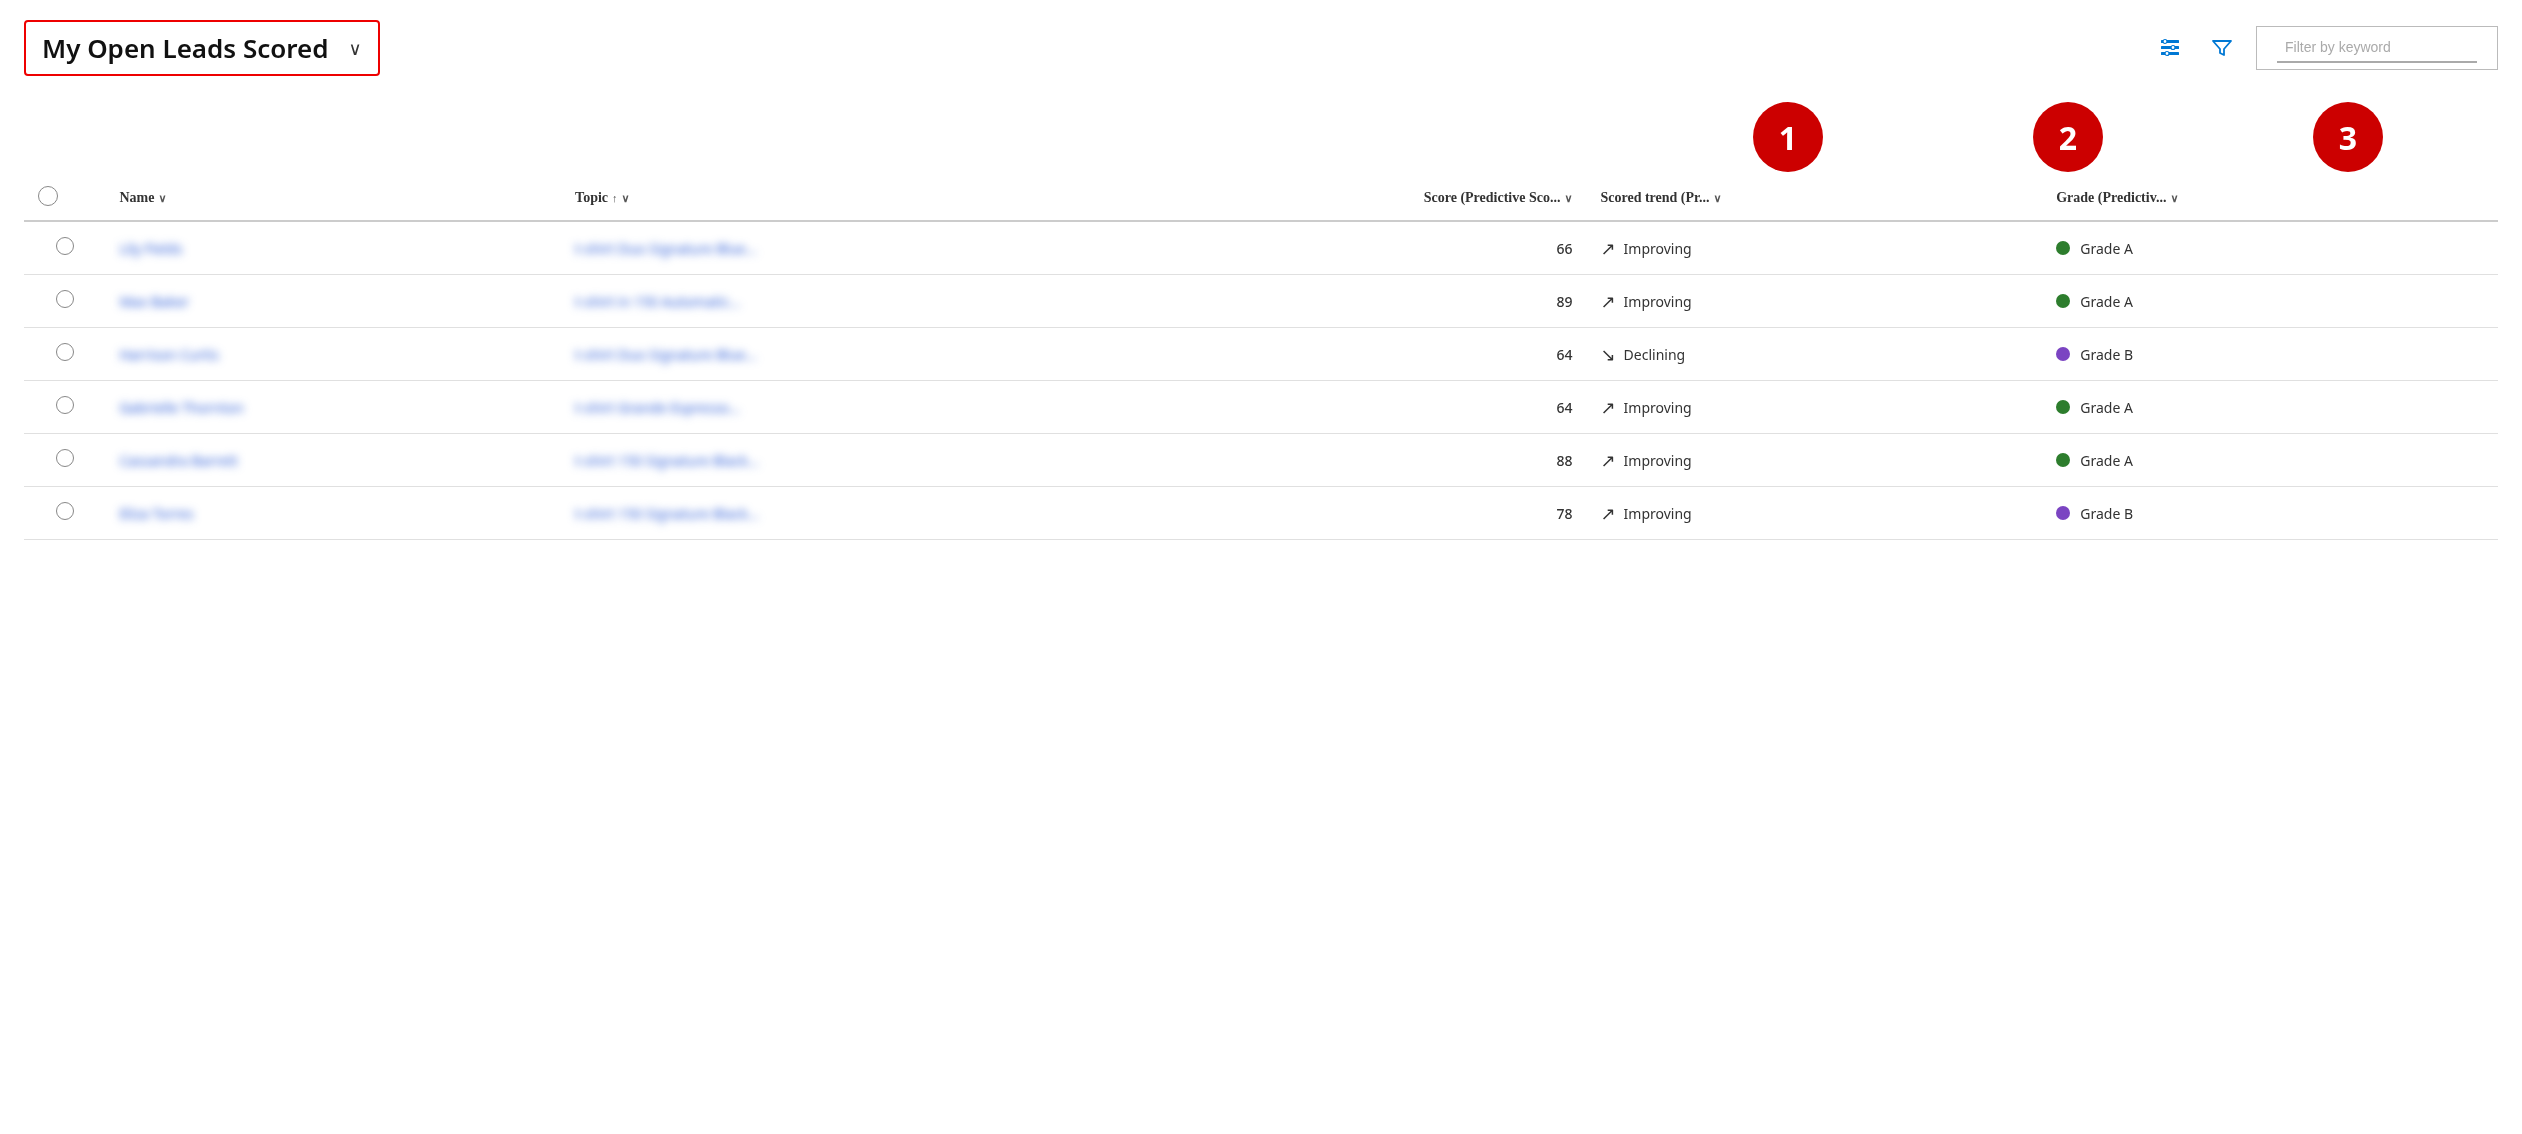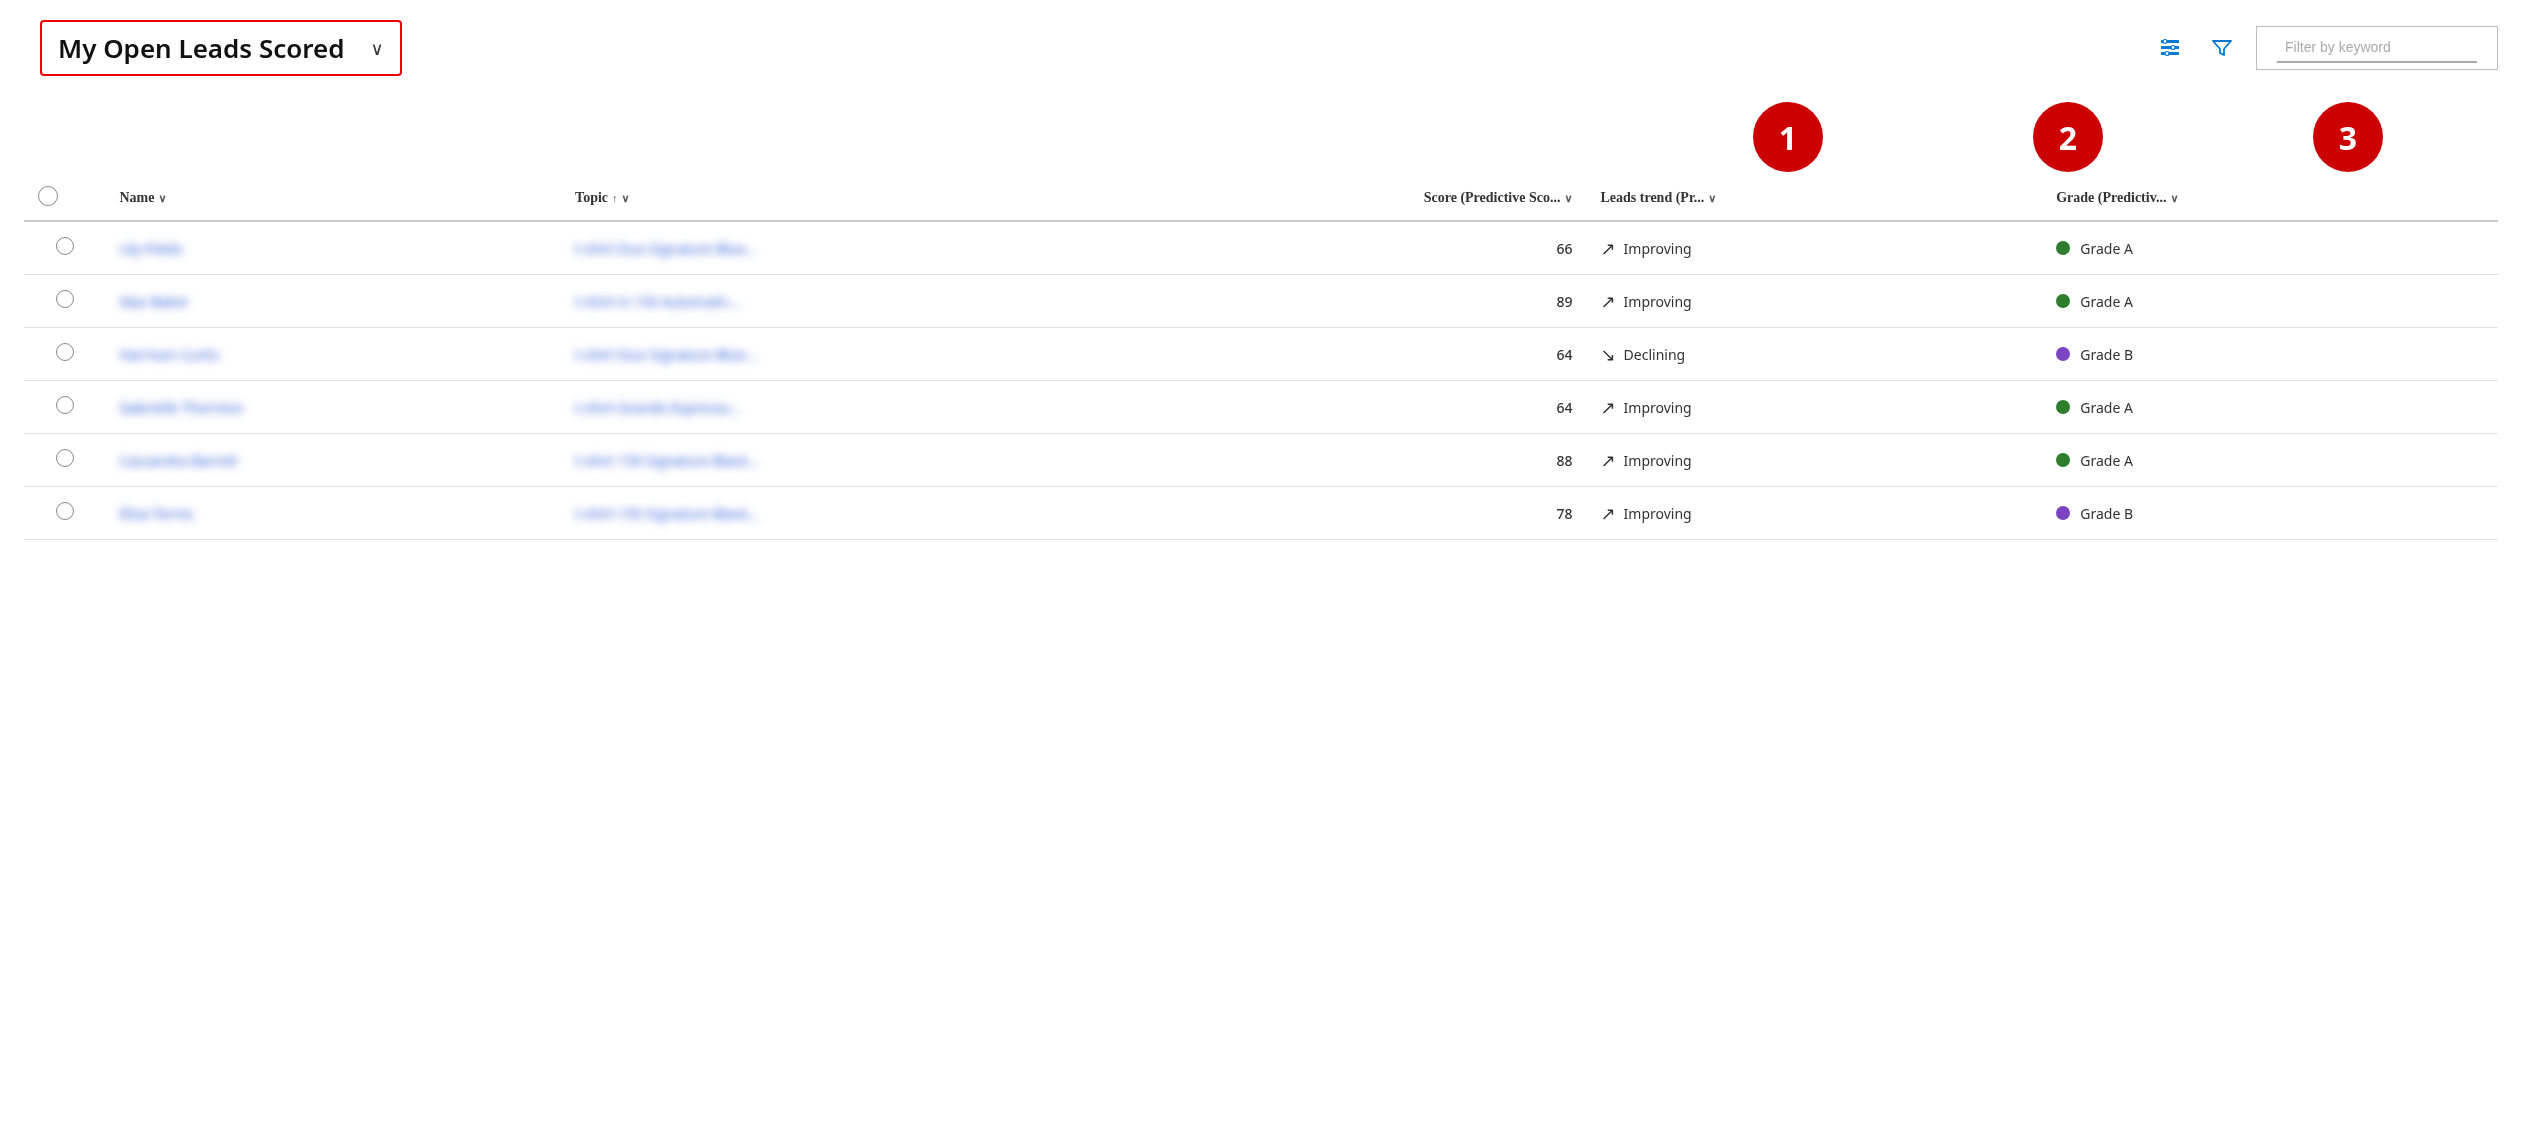--- a/index.html
+++ b/index.html
@@ -24,22 +24,21 @@
       justify-content: space-between;
       margin-bottom: 16px;
     }
 
     .title-area {
       display: flex;
       align-items: center;
       border: 2px solid #e00;
       border-radius: 4px;
       padding: 8px 16px;
-      gap: 26px;
-      margin-left: 16px;
+      gap: 20px;
     }
 
     .page-title {
       font-size: 26px;
       font-weight: 600;
       color: #111;
       white-space: nowrap;
     }
 
     .chevron-down-icon {
@@ -324,21 +323,21 @@
             </div>
           </th>
           <th class="col-score">
             <div class="col-header-inner" style="justify-content: flex-end;">
               <span>Score (Predictive Sco...</span>
               <span class="sort-icon">∨</span>
             </div>
           </th>
           <th class="col-trend">
             <div class="col-header-inner">
-              <span>Leads trend (Pr...</span>
+              <span>Scored trend (Pr...</span>
               <span class="sort-icon">∨</span>
             </div>
           </th>
           <th class="col-grade">
             <div class="col-header-inner">
               <span>Grade (Predictiv...</span>
               <span class="sort-icon">∨</span>
             </div>
           </th>
         </tr>

